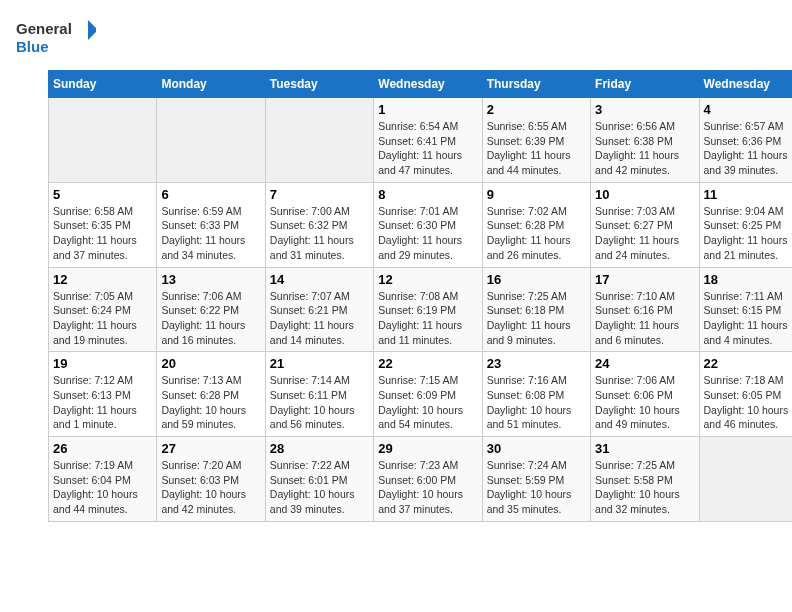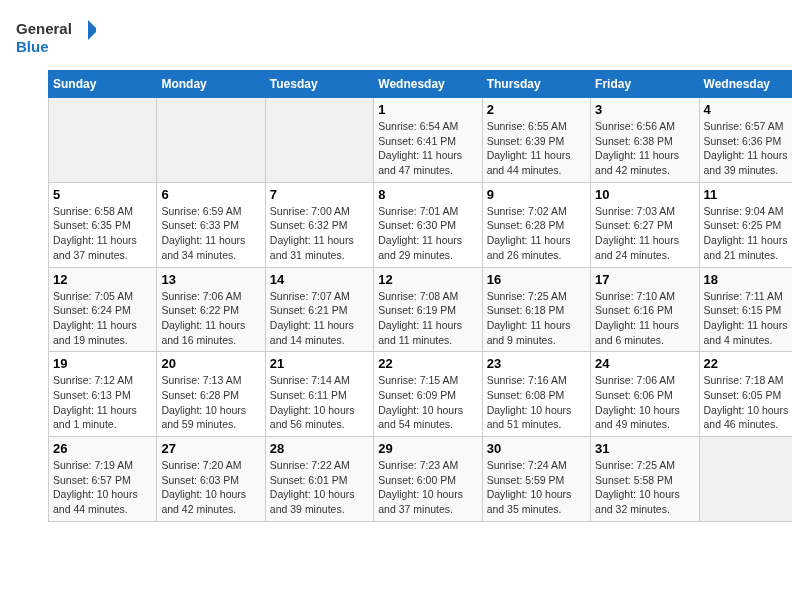--- a/index.html
+++ b/index.html
@@ -264,21 +264,21 @@
           <span class="day-number">22</span>
           <div class="day-info">Sunrise: 7:18 AM
 Sunset: 6:05 PM
 Daylight: 10 hours and 46 minutes.</div>
         </td>
       </tr>
       <tr>
         <td>
           <span class="day-number">26</span>
           <div class="day-info">Sunrise: 7:19 AM
-Sunset: 6:57 PM
+Sunset: 6:04 PM
 Daylight: 10 hours and 44 minutes.</div>
         </td>
         <td>
           <span class="day-number">27</span>
           <div class="day-info">Sunrise: 7:20 AM
 Sunset: 6:03 PM
 Daylight: 10 hours and 42 minutes.</div>
         </td>
         <td>
           <span class="day-number">28</span>

